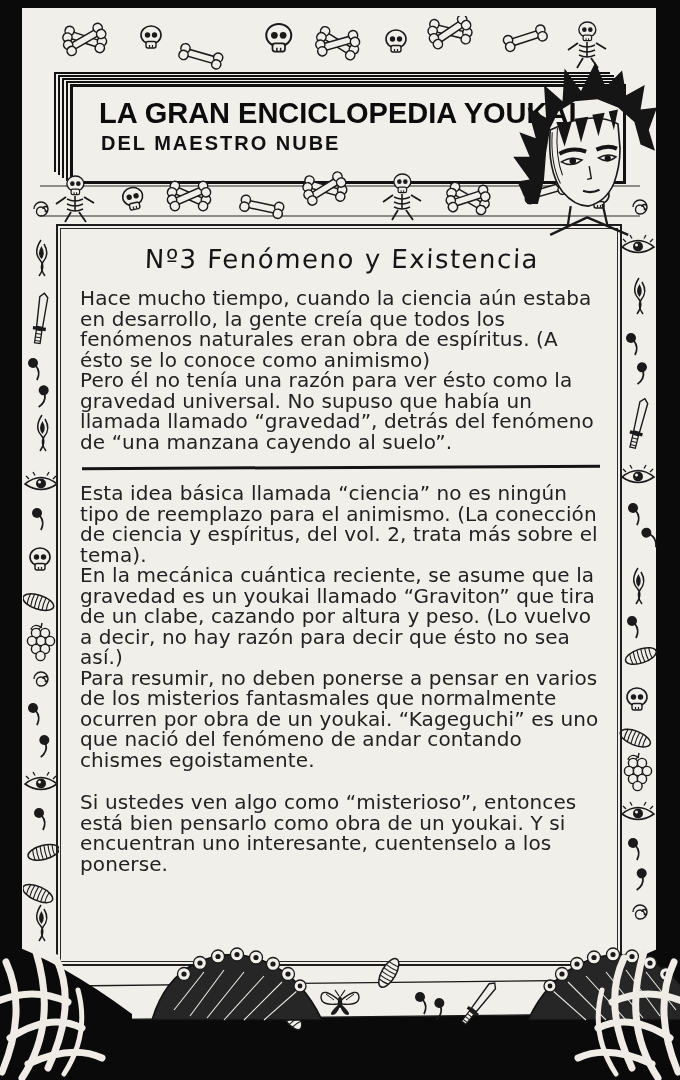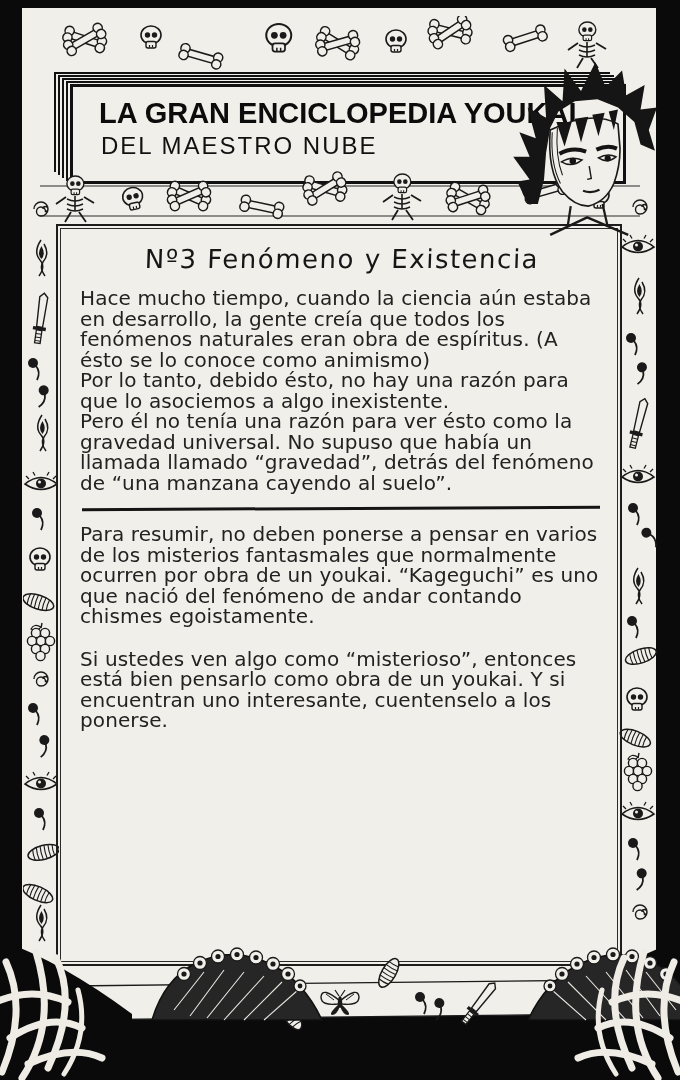--- a/index.html
+++ b/index.html
@@ -10,21 +10,21 @@
   
   .title-box{position:absolute;left:70px;top:84px;width:556px;height:100px;
     background:#f1efe9;border:3px solid #111;box-sizing:border-box;z-index:2;
     box-shadow:-3px -2px 0 -1px #f1efe9,-4px -3px 0 0 #111,
                -7px -5px 0 -1px #f1efe9,-8px -6px 0 0 #111,
                -11px -8px 0 -1px #f1efe9,-12px -9px 0 0 #111,
                -15px -11px 0 -1px #f1efe9,-16px -12px 0 0 #111;}
   .title-box h1{margin:10px 0 2px 26px;font-family:"Liberation Sans",sans-serif;
     font-size:29px;font-weight:900;letter-spacing:0px;color:#0c0c0c;}
   .title-box h2{margin:0 0 16px 28px;font-family:"Liberation Sans",sans-serif;
-    font-size:24px;font-weight:400;letter-spacing:2px;color:#111;}
+    font-size:20px;font-weight:700;letter-spacing:2px;color:#111;}
 
   .face-art{position:absolute;left:496px;top:50px;width:170px;height:190px;z-index:3;}
 
   .strip{position:absolute;z-index:1;}
   .top-bones{left:30px;top:16px;width:620px;height:64px;}
   .mid-bones{left:40px;top:170px;width:600px;height:58px;z-index:2;}
   .left-doodles{left:23px;top:198px;width:36px;height:756px;}
   .right-doodles{left:619px;top:198px;width:38px;height:756px;}
   .bottom-art{left:0;top:940px;width:680px;height:140px;z-index:4;}
 
@@ -259,23 +259,24 @@
     <use href="#d-eye" transform="translate(1,605)"></use>
     <use href="#d-tadpole" transform="translate(8,640)"></use>
     <use href="#d-tadpole" transform="translate(20,668) rotate(30)"></use>
     <use href="#d-swirl" transform="translate(12,705)"></use>
   </svg>
 
   <div class="frame">
     <div class="content">
       <div class="section-title">Nº3 Fenómeno y Existencia</div>
       <p>Hace mucho tiempo, cuando la ciencia aún estaba en desarrollo, la gente creía que todos los fenómenos naturales eran obra de espíritus. (A ésto se lo conoce como animismo)</p>
-      <p>Por lo tanto, debido ésto, no hay una razón para que lo asociemos a algo inexistente.</p>
       <p>Pero él no tenía una razón para ver ésto como la gravedad universal. No supuso que había un llamada llamado “gravedad”, detrás del fenómeno de “una manzana cayendo al suelo”.</p>
       <hr class="separator">
+      <p>Esta idea básica llamada “ciencia” no es ningún tipo de reemplazo para el animismo. (La conección de ciencia y espíritus, del vol. 2, trata más sobre el tema).</p>
+      <p>En la mecánica cuántica reciente, se asume que la gravedad es un youkai llamado “Graviton” que tira de un clabe, cazando por altura y peso. (Lo vuelvo a decir, no hay razón para decir que ésto no sea así.)</p>
       <p>Para resumir, no deben ponerse a pensar en varios de los misterios fantasmales que normalmente ocurren por obra de un youkai. “Kageguchi” es uno que nació del fenómeno de andar contando chismes egoistamente.</p>
       <p class="closing">Si ustedes ven algo como “misterioso”, entonces está bien pensarlo como obra de un youkai. Y si encuentran uno interesante, cuentenselo a los ponerse.</p>
     </div>
   </div>
 
   <svg class="strip bottom-art" viewBox="0 0 680 140">
     <rect x="0" y="64" width="680" height="76" fill="#0a0a0a"></rect>
     <path d="M70,46 L612,40 L612,74 L70,80 Z" fill="#f1efe9" stroke="#1a1a1a" stroke-width="1.3"></path>
     <path d="M0,0 Q62,22 132,74 L132,140 L0,140 Z" fill="#0a0a0a"></path>
     <path d="M680,0 Q618,22 548,74 L548,140 L680,140 Z" fill="#0a0a0a"></path>

